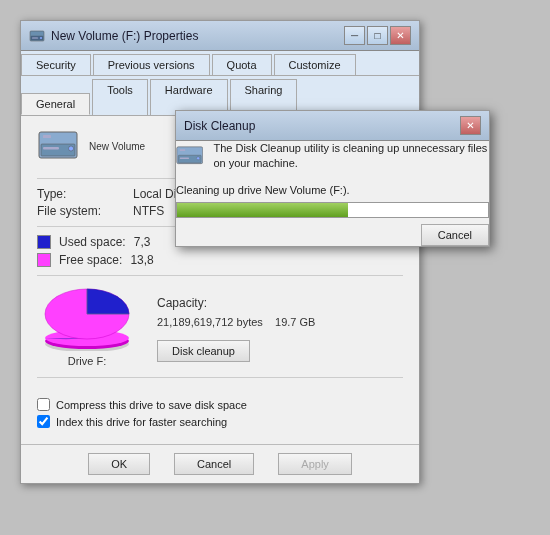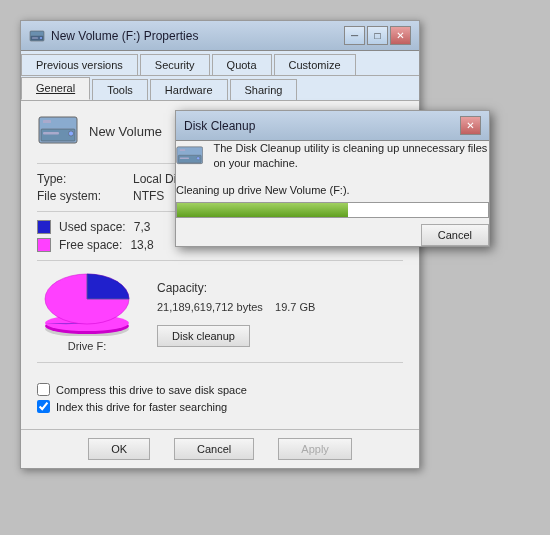--- a/index.html
+++ b/index.html
@@ -88,40 +88,39 @@
       background: #dce8f5;
       cursor: pointer;
       color: #222;
       margin-right: 2px;
       margin-top: 3px;
     }
 
     .tab.active {
       background: #f0f0f0;
       border-bottom: 1px solid #f0f0f0;
-      margin-top: 1px;
+      margin-top: 17px;
       z-index: 1;
-      text-decoration: underline;
     }
 
     
     .content {
       padding: 12px 16px;
       background: #f0f0f0;
     }
 
     .volume-header {
       display: flex;
       align-items: center;
       gap: 10px;
       margin-bottom: 14px;
     }
 
     .volume-name {
-      font-size: 13px;
+      font-size: 10px;
       color: #333;
     }
 
     .separator {
       border: none;
       border-top: 1px solid #ccc;
       margin: 8px 0;
     }
 
     .info-grid {
@@ -350,22 +349,22 @@
       <span class="title-text">New Volume (F:) Properties</span>
     </div>
     <div class="title-controls">
       <div class="title-btn">─</div>
       <div class="title-btn">□</div>
       <div class="title-btn close">✕</div>
     </div>
   </div>
 
   <div class="tabs-row1">
+    <div class="tab">Security</div>
     <div class="tab">Previous versions</div>
-    <div class="tab">Security</div>
     <div class="tab">Quota</div>
     <div class="tab">Customize</div>
   </div>
 
   <div class="tabs-row2">
     <div class="tab active">General</div>
     <div class="tab">Tools</div>
     <div class="tab">Hardware</div>
     <div class="tab">Sharing</div>
   </div>

